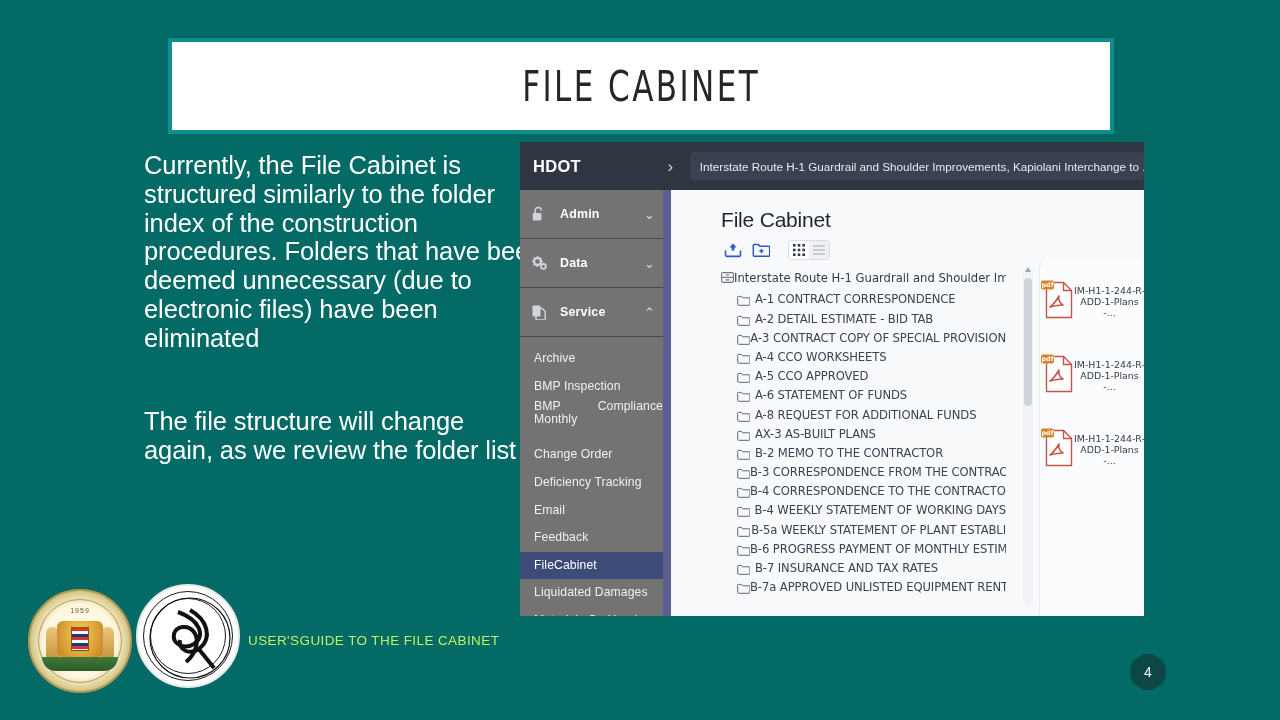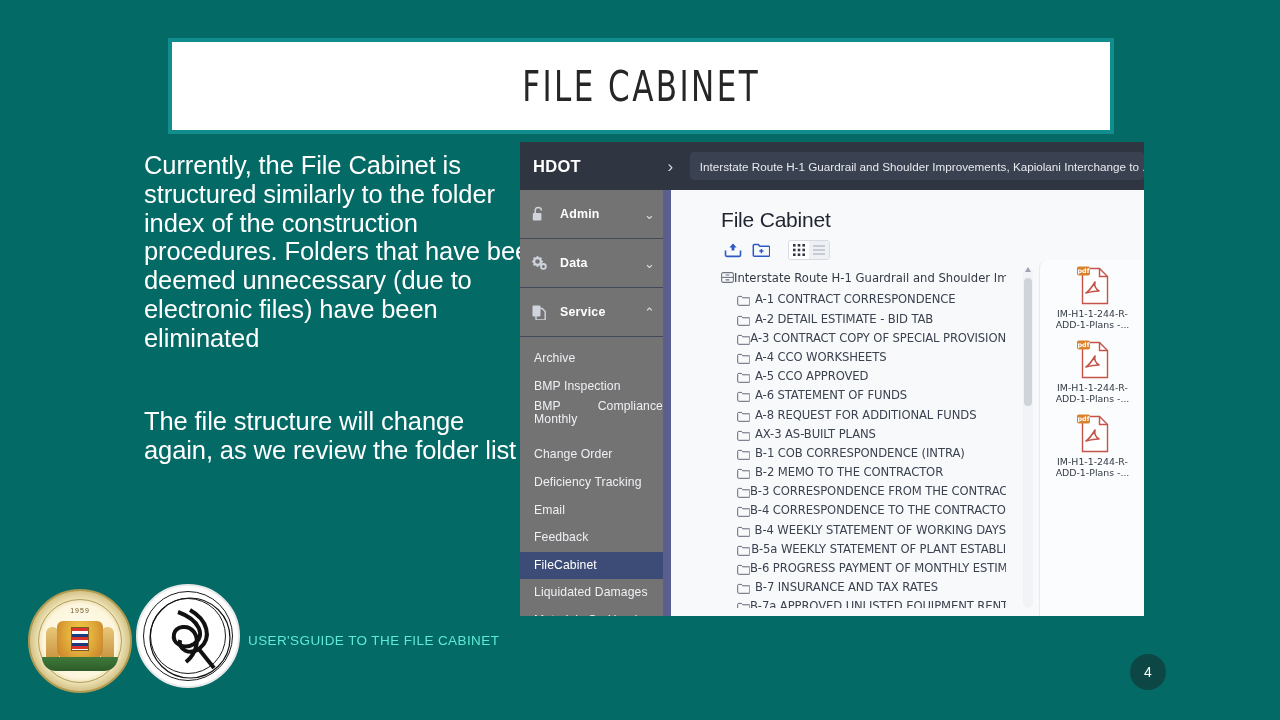--- a/index.html
+++ b/index.html
@@ -45,21 +45,21 @@
     letter-spacing: -0.1px;
     margin-left: 25px;
   }
   #para-1 { left: 119px; top: 151px; width: 402px; }
   #para-2 { left: 119px; top: 407px; width: 390px; }
 
   
   #footer-text {
     position: absolute;
     left: 248px; top: 633px;
-    color: #5eead4;
+    color: #bef264;
     font-size: 13.5px;
     letter-spacing: 0.4px;
   }
   #page-badge {
     position: absolute;
     left: 1130px; top: 654px;
     width: 36px; height: 36px;
     border-radius: 50%;
     background: #0d4745;
     color: #ffffff;
@@ -300,21 +300,21 @@
   #file-grid {
     position: absolute; left: 368px; top: 70px;
     width: 105px; height: 356px;
     background: #fbfcfd;
     border-left: 1px solid #e7eaef;
     border-top-left-radius: 8px;
   }
   .file-card {
     width: 105px; height: 74px;
     padding-top: 6px;
-    display: flex; flex-direction: column; align-items: center;
+    display: flex; align-items: center;
   }
   .file-card .thumb { width: 34px; height: 40px; position: relative; }
   .file-card .fname {
     margin-top: 2px;
     font-size: 9.4px;
     color: #333a44;
     text-align: center;
     line-height: 11px;
     width: 96px;
     font-family: "DejaVu Sans", "Liberation Sans", sans-serif;
@@ -558,28 +558,20 @@
 
   <div class="tree-row">
     <span class="fldr">
       <svg width="13" height="11" viewBox="0 0 13 11">
         <path d="M0.7 2.3a0.9 0.9 0 0 1 0.9-0.9h2.9l1.2 1.4h6.6a0.6 0.6 0 0 1 0.6 0.6v6a0.9 0.9 0 0 1-0.9 0.9H1.6a0.9 0.9 0 0 1-0.9-0.9z" fill="none" stroke="currentColor" stroke-width="1"></path>
       </svg>
     </span>
     <span>AX-3 AS-BUILT PLANS</span>
   </div>
 
-  <div class="tree-row">
-    <span class="fldr">
-      <svg width="13" height="11" viewBox="0 0 13 11">
-        <path d="M0.7 2.3a0.9 0.9 0 0 1 0.9-0.9h2.9l1.2 1.4h6.6a0.6 0.6 0 0 1 0.6 0.6v6a0.9 0.9 0 0 1-0.9 0.9H1.6a0.9 0.9 0 0 1-0.9-0.9z" fill="none" stroke="currentColor" stroke-width="1"></path>
-      </svg>
-    </span>
-    <span>B-1 COB CORRESPONDENCE (INTRA)</span>
-  </div>
 
   <div class="tree-row">
     <span class="fldr">
       <svg width="13" height="11" viewBox="0 0 13 11">
         <path d="M0.7 2.3a0.9 0.9 0 0 1 0.9-0.9h2.9l1.2 1.4h6.6a0.6 0.6 0 0 1 0.6 0.6v6a0.9 0.9 0 0 1-0.9 0.9H1.6a0.9 0.9 0 0 1-0.9-0.9z" fill="none" stroke="currentColor" stroke-width="1"></path>
       </svg>
     </span>
     <span>B-2 MEMO TO THE CONTRACTOR</span>
   </div>
 

